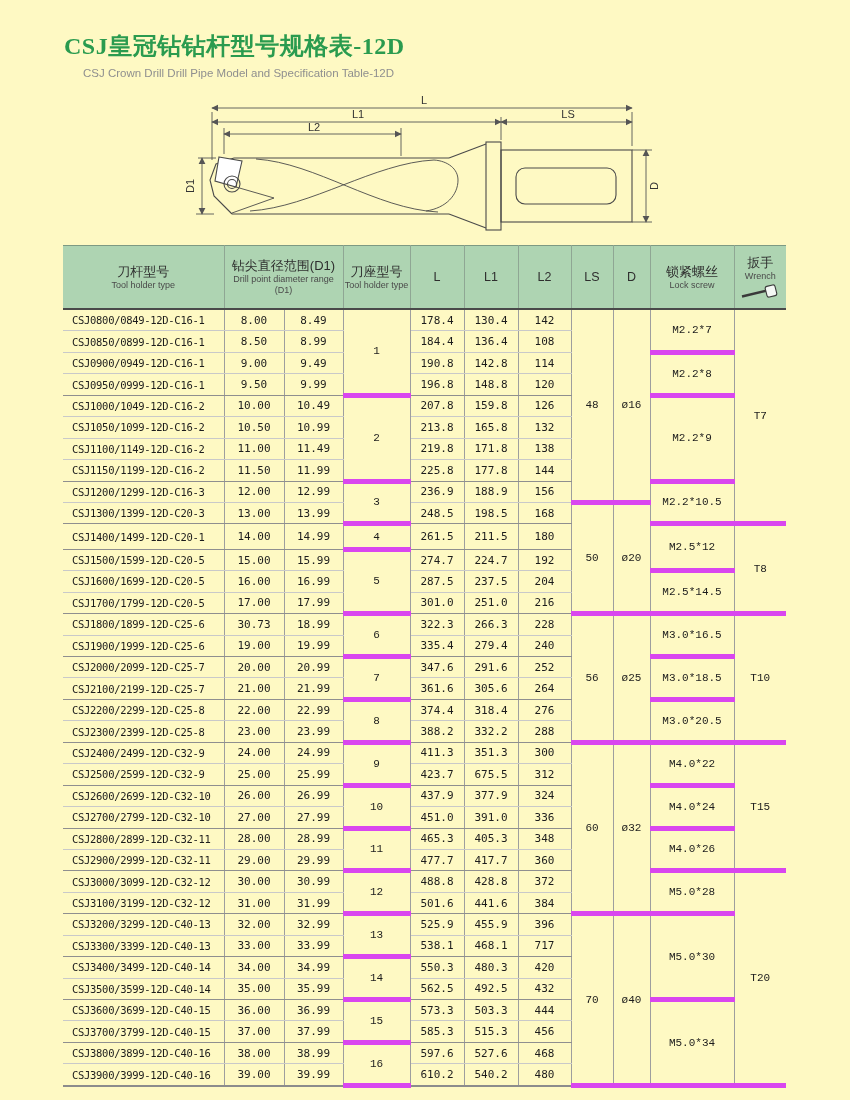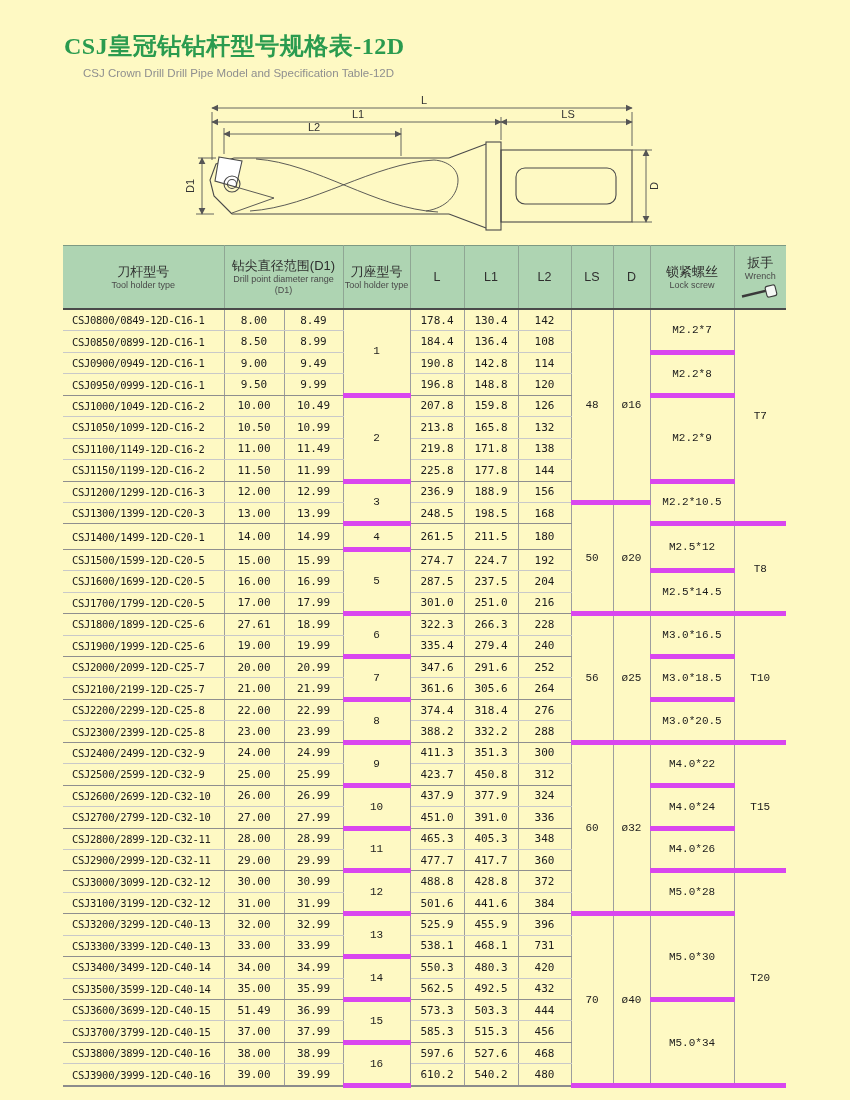--- a/index.html
+++ b/index.html
@@ -288,21 +288,21 @@
           <tr>
             <td class="c-model ge">CSJ1700/1799-12D-C20-5</td>
             <td class="c-num ge">17.00</td>
             <td class="c-num ge">17.99</td>
             <td class="c-num ge">301.0</td>
             <td class="c-num ge">251.0</td>
             <td class="c-num ge">216</td>
           </tr>
           <tr>
             <td class="c-model">CSJ1800/1899-12D-C25-6</td>
-            <td class="c-num">27.61</td>
+            <td class="c-num">30.73</td>
             <td class="c-num">18.99</td>
             <td class="c-span" rowspan="2">6</td>
             <td class="c-num">322.3</td>
             <td class="c-num">266.3</td>
             <td class="c-num">228</td>
             <td class="c-span" rowspan="6">56</td>
             <td class="c-span" rowspan="6">ø25</td>
             <td class="c-span" rowspan="2">M3.0*16.5</td>
             <td class="c-span c-last" rowspan="6">T10</td>
           </tr>
@@ -361,21 +361,21 @@
             <td class="c-span" rowspan="8">60</td>
             <td class="c-span" rowspan="8">ø32</td>
             <td class="c-span" rowspan="2">M4.0*22</td>
             <td class="c-span c-last" rowspan="6">T15</td>
           </tr>
           <tr>
             <td class="c-model ge">CSJ2500/2599-12D-C32-9</td>
             <td class="c-num ge">25.00</td>
             <td class="c-num ge">25.99</td>
             <td class="c-num ge">423.7</td>
-            <td class="c-num ge">450.8</td>
+            <td class="c-num ge">675.5</td>
             <td class="c-num ge">312</td>
           </tr>
           <tr>
             <td class="c-model">CSJ2600/2699-12D-C32-10</td>
             <td class="c-num">26.00</td>
             <td class="c-num">26.99</td>
             <td class="c-span" rowspan="2">10</td>
             <td class="c-num">437.9</td>
             <td class="c-num">377.9</td>
             <td class="c-num">324</td>
@@ -437,42 +437,42 @@
             <td class="c-span" rowspan="8">70</td>
             <td class="c-span" rowspan="8">ø40</td>
             <td class="c-span" rowspan="4">M5.0*30</td>
           </tr>
           <tr>
             <td class="c-model ge">CSJ3300/3399-12D-C40-13</td>
             <td class="c-num ge">33.00</td>
             <td class="c-num ge">33.99</td>
             <td class="c-num ge">538.1</td>
             <td class="c-num ge">468.1</td>
-            <td class="c-num ge">731</td>
+            <td class="c-num ge">717</td>
           </tr>
           <tr>
             <td class="c-model">CSJ3400/3499-12D-C40-14</td>
             <td class="c-num">34.00</td>
             <td class="c-num">34.99</td>
             <td class="c-span" rowspan="2">14</td>
             <td class="c-num">550.3</td>
             <td class="c-num">480.3</td>
             <td class="c-num">420</td>
           </tr>
           <tr>
             <td class="c-model ge">CSJ3500/3599-12D-C40-14</td>
             <td class="c-num ge">35.00</td>
             <td class="c-num ge">35.99</td>
             <td class="c-num ge">562.5</td>
             <td class="c-num ge">492.5</td>
             <td class="c-num ge">432</td>
           </tr>
           <tr>
             <td class="c-model">CSJ3600/3699-12D-C40-15</td>
-            <td class="c-num">51.49</td>
+            <td class="c-num">36.00</td>
             <td class="c-num">36.99</td>
             <td class="c-span" rowspan="2">15</td>
             <td class="c-num">573.3</td>
             <td class="c-num">503.3</td>
             <td class="c-num">444</td>
             <td class="c-span" rowspan="4">M5.0*34</td>
           </tr>
           <tr>
             <td class="c-model ge">CSJ3700/3799-12D-C40-15</td>
             <td class="c-num ge">37.00</td>

